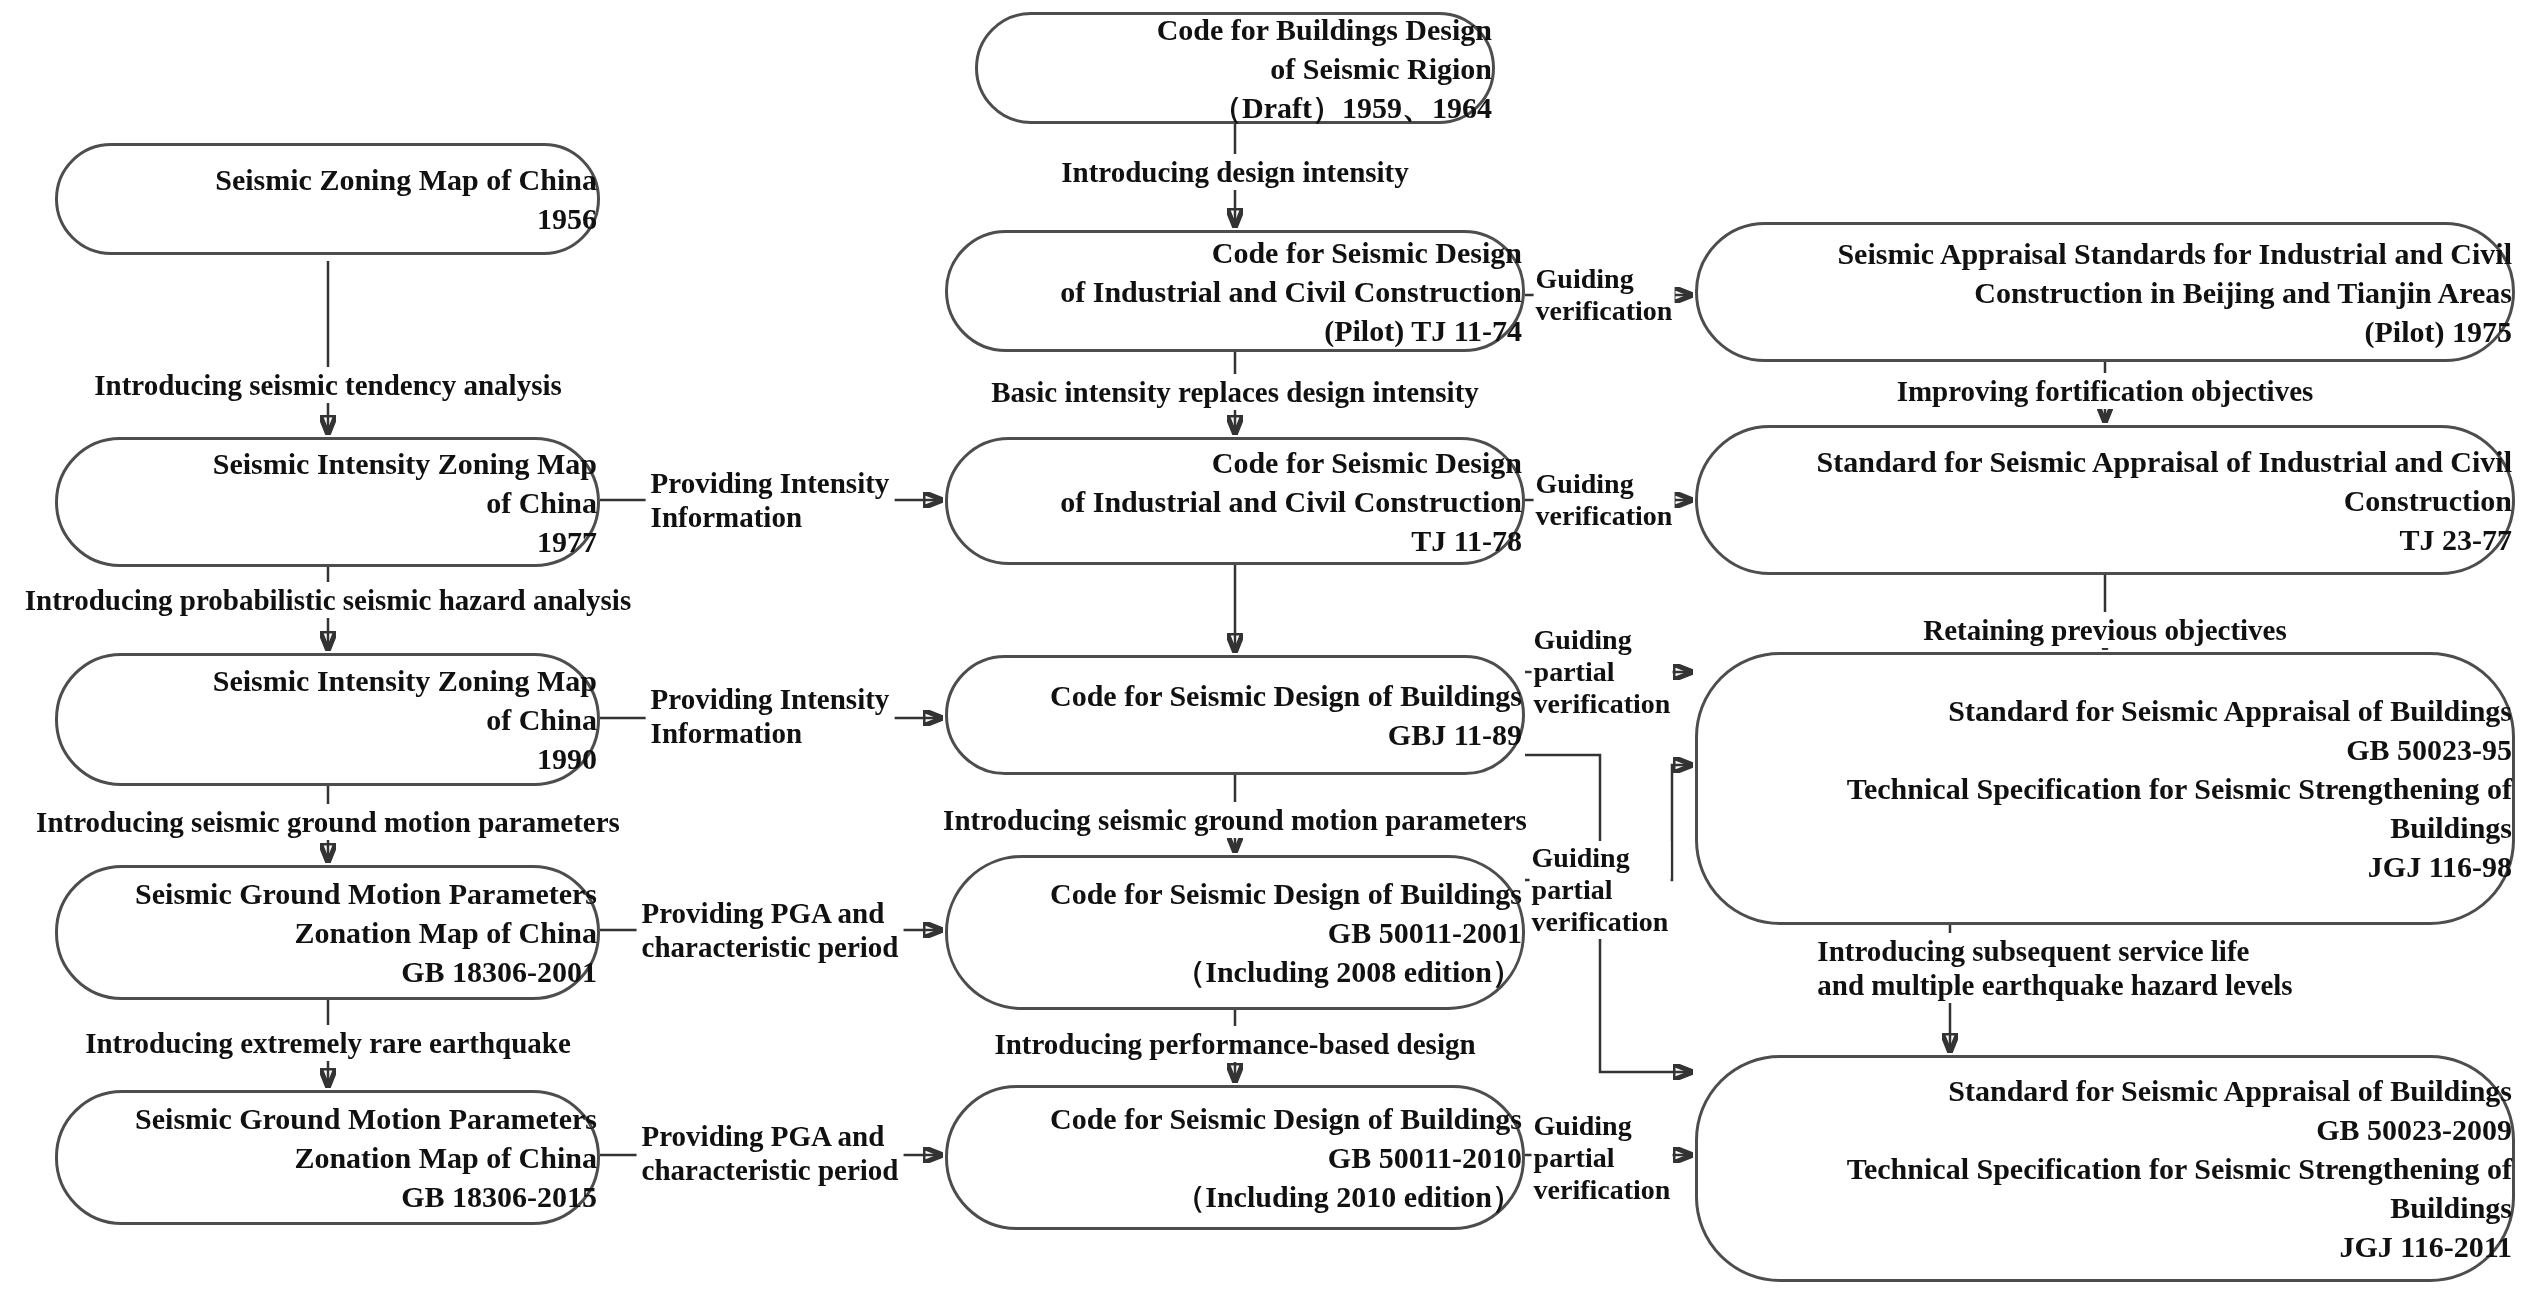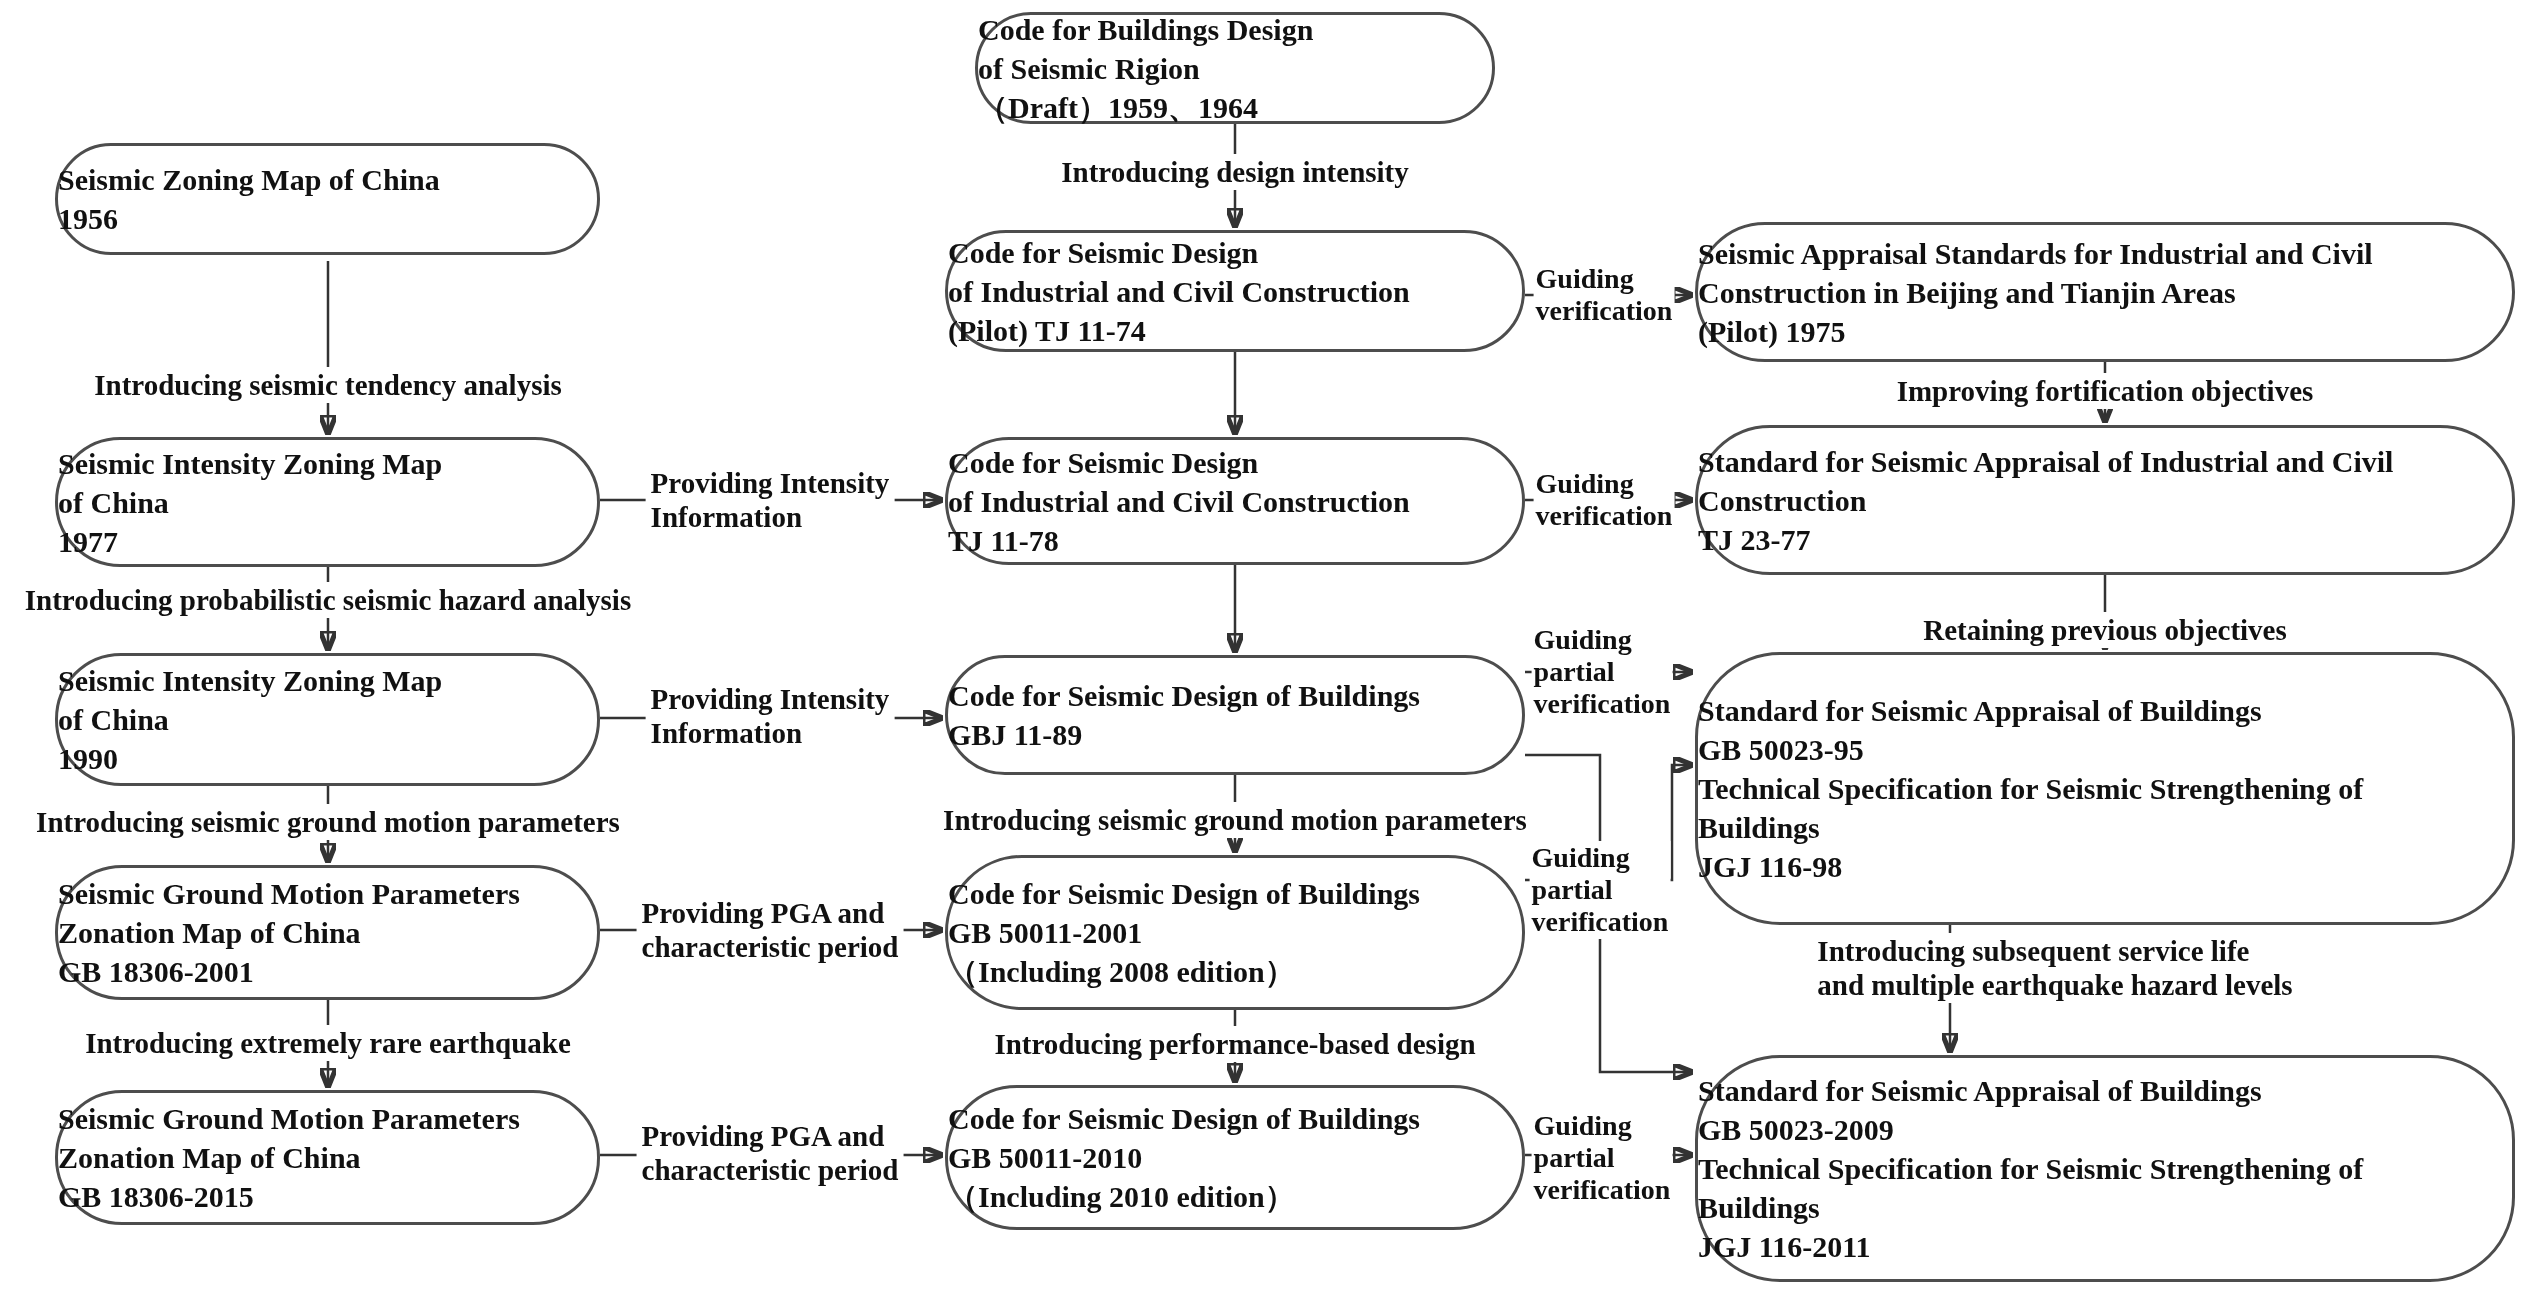--- a/index.html
+++ b/index.html
@@ -4,21 +4,21 @@
 <style>
   html,body{margin:0;padding:0;background:#fff;}
   #stage{
     position:relative;width:2532px;height:1292px;background:#ffffff;overflow:hidden;
     font-family:"Liberation Serif","DejaVu Serif",serif;font-weight:bold;color:#111;
   }
   #wires{position:absolute;left:0;top:0;width:2532px;height:1292px;}
   #wires path{fill:none;stroke:#333;stroke-width:2.5px;}
   .node{
     position:absolute;box-sizing:border-box;background:#fff;border:3px solid #4d4d4d;
-    display:flex;flex-direction:column;justify-content:center;align-items:flex-start;
+    display:flex;flex-direction:column;justify-content:center;align-items:flex-end;
     text-align:center;z-index:2;
   }
   .node .ln{font-size:30px;line-height:39px;white-space:nowrap;}
   .elabel{
     position:absolute;transform:translate(-50%,-50%);background:#fff;
     text-align:left;font-size:29px;line-height:34px;white-space:nowrap;
     padding:1px 5px;z-index:3;
   }
   .elabel .ll{display:block;}
   .elabel.tight{font-size:28px;line-height:32px;padding:1px 2px;}
@@ -145,20 +145,21 @@
   <div class="node" style="left:1695px;top:1055px;width:820px;height:227px;border-radius:85px;">
     <div class="ln">Standard for Seismic Appraisal of Buildings</div>
     <div class="ln">GB 50023-2009</div>
     <div class="ln">Technical Specification for Seismic Strengthening of</div>
     <div class="ln">Buildings</div>
     <div class="ln">JGJ 116-2011</div>
   </div>
 
   <div class="elabel" style="left:1235px;top:172px;">Introducing design intensity</div>
   <div class="elabel" style="left:328px;top:385px;">Introducing seismic tendency analysis</div>
+  <div class="elabel" style="left:1235px;top:392px;">Basic intensity replaces design intensity</div>
   <div class="elabel" style="left:2105px;top:391px;">Improving fortification objectives</div>
   <div class="elabel" style="left:328px;top:600px;">Introducing probabilistic seismic hazard analysis</div>
   <div class="elabel" style="left:2105px;top:630px;">Retaining previous objectives</div>
   <div class="elabel" style="left:328px;top:822px;">Introducing seismic ground motion parameters</div>
   <div class="elabel" style="left:1235px;top:820px;">Introducing seismic ground motion parameters</div>
   <div class="elabel" style="left:328px;top:1043px;">Introducing extremely rare earthquake</div>
   <div class="elabel" style="left:2055px;top:968px;">
     <span class="ll">Introducing subsequent service life</span>
     <span class="ll">and multiple earthquake hazard levels</span>
   </div>

